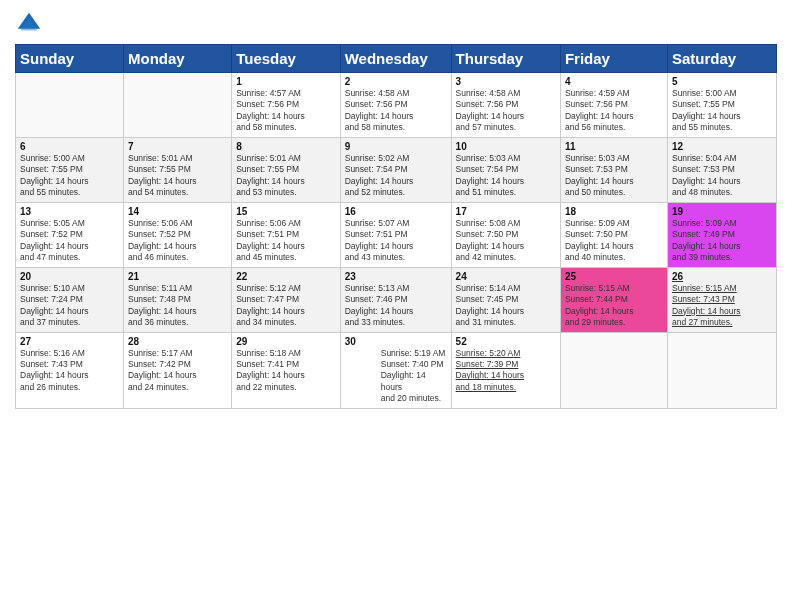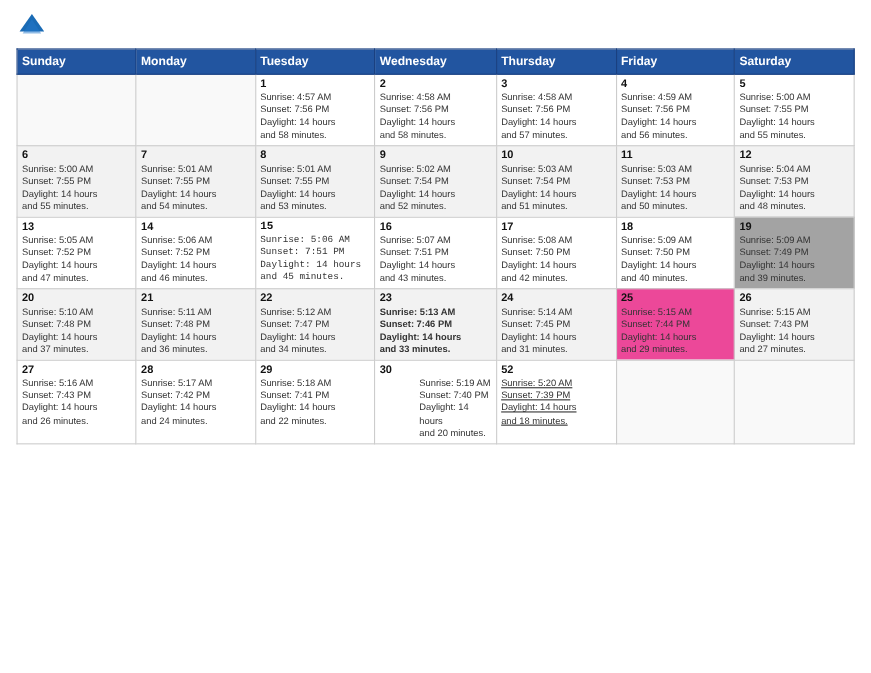--- a/index.html
+++ b/index.html
@@ -51,21 +51,21 @@
       margin-top: 2px;
     }
     .calendar {
       width: 100%;
       border-collapse: collapse;
       border: 1px solid #ccc;
     }
     .calendar th {
       background: #2255a0;
       color: #fff;
-      font-size: 11px;
+      font-size: 15px;
       font-weight: bold;
       padding: 5px 4px;
       text-align: left;
       border: 1px solid #1a4080;
     }
     .calendar td {
       vertical-align: top;
       border: 1px solid #ccc;
       padding: 3px 4px;
       width: 113px;
@@ -228,21 +228,21 @@
 Daylight: 14 hours
 and 47 minutes.</div>
           </td>
           <td style="background: rgb(255, 255, 255);">
             <span class="day-num">14</span>
             <div class="cell-text" style="white-space: pre-line;">Sunrise: 5:06 AM
 Sunset: 7:52 PM
 Daylight: 14 hours
 and 46 minutes.</div>
           </td>
-          <td style="background: rgb(255, 255, 255); font-family: Liberation Mono, monospace;">
+          <td style="background: rgb(255, 255, 255);">
             <span class="day-num">15</span>
             <div class="cell-text" style="white-space: pre-line;">Sunrise: 5:06 AM
 Sunset: 7:51 PM
 Daylight: 14 hours
 and 45 minutes.</div>
           </td>
           <td style="background: rgb(255, 255, 255);">
             <span class="day-num">16</span>
             <div class="cell-text" style="white-space: pre-line;">Sunrise: 5:07 AM
 Sunset: 7:51 PM
@@ -256,72 +256,72 @@
 Daylight: 14 hours
 and 42 minutes.</div>
           </td>
           <td style="background: rgb(255, 255, 255);">
             <span class="day-num">18</span>
             <div class="cell-text" style="white-space: pre-line;">Sunrise: 5:09 AM
 Sunset: 7:50 PM
 Daylight: 14 hours
 and 40 minutes.</div>
           </td>
-          <td style="background: #a3a3a3;">
+          <td style="background: #d946ef;">
             <span class="day-num">19</span>
             <div class="cell-text" style="white-space: pre-line;">Sunrise: 5:09 AM
 Sunset: 7:49 PM
 Daylight: 14 hours
 and 39 minutes.</div>
           </td>
         </tr>
         <tr>
           <td style="background: rgb(242, 242, 242);">
             <span class="day-num">20</span>
             <div class="cell-text" style="white-space: pre-line;">Sunrise: 5:10 AM
-Sunset: 7:48 PM
+Sunset: 7:24 PM
 Daylight: 14 hours
 and 37 minutes.</div>
           </td>
           <td style="background: rgb(242, 242, 242);">
             <span class="day-num">21</span>
             <div class="cell-text" style="white-space: pre-line;">Sunrise: 5:11 AM
 Sunset: 7:48 PM
 Daylight: 14 hours
 and 36 minutes.</div>
           </td>
           <td style="background: rgb(242, 242, 242);">
             <span class="day-num">22</span>
             <div class="cell-text" style="white-space: pre-line;">Sunrise: 5:12 AM
 Sunset: 7:47 PM
 Daylight: 14 hours
 and 34 minutes.</div>
           </td>
           <td style="background: rgb(242, 242, 242);">
             <span class="day-num">23</span>
-            <div class="cell-text" style="white-space: pre-line; font-weight: bold;">Sunrise: 5:13 AM
+            <div class="cell-text" style="white-space: pre-line;">Sunrise: 5:13 AM
 Sunset: 7:46 PM
 Daylight: 14 hours
 and 33 minutes.</div>
           </td>
           <td style="background: rgb(242, 242, 242);">
             <span class="day-num">24</span>
             <div class="cell-text" style="white-space: pre-line;">Sunrise: 5:14 AM
 Sunset: 7:45 PM
 Daylight: 14 hours
 and 31 minutes.</div>
           </td>
           <td style="background: #ec4899;">
             <span class="day-num">25</span>
             <div class="cell-text" style="white-space: pre-line;">Sunrise: 5:15 AM
 Sunset: 7:44 PM
 Daylight: 14 hours
 and 29 minutes.</div>
           </td>
-          <td style="background: rgb(242, 242, 242);">
+          <td style="background: rgb(242, 242, 242); text-decoration: underline;">
             <span class="day-num">26</span>
             <div class="cell-text" style="white-space: pre-line;">Sunrise: 5:15 AM
 Sunset: 7:43 PM
 Daylight: 14 hours
 and 27 minutes.</div>
           </td>
         </tr>
         <tr>
           <td style="background: rgb(255, 255, 255);">
             <span class="day-num">27</span>

